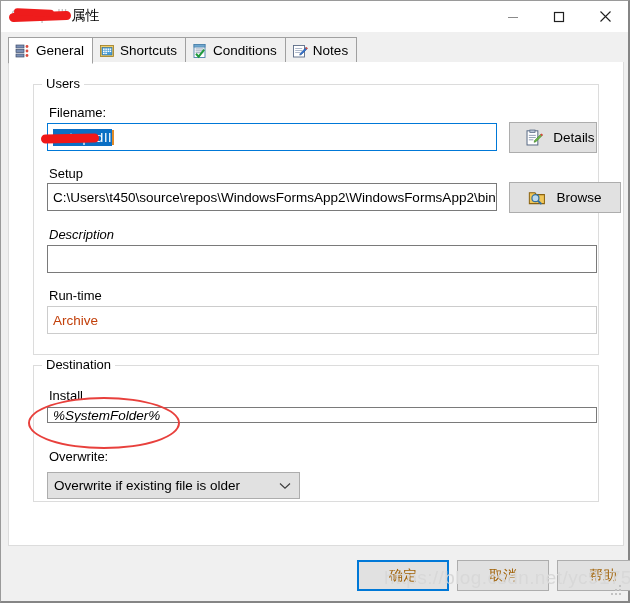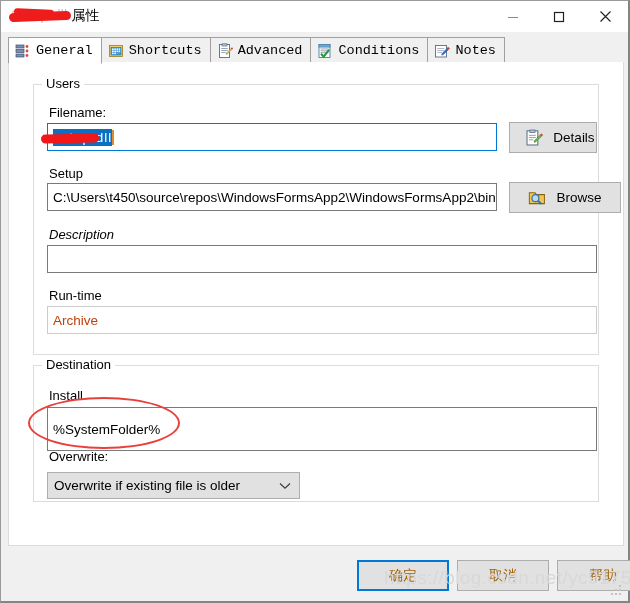--- a/index.html
+++ b/index.html
@@ -87,21 +87,20 @@
   
   .tabstrip {
     position: absolute;
     left: 7px;
     top: 35px;
     right: 7px;
     height: 27px;
     display: flex;
     align-items: flex-end;
     border-bottom: 1px solid #a0a0a0;
-    font-family: Liberation Mono, monospace;
   }
   .tab {
     display: flex;
     align-items: center;
     gap: 5px;
     height: 26px;
     padding: 0 8px 0 6px;
     box-sizing: border-box;
     font-size: 13.5px;
     color: #000;
@@ -340,32 +339,20 @@
             <rect x="6.3" y="7.6" width="1.6" height="1.4"></rect>
           <rect x="8.6" y="7.6" width="1.6" height="1.4"></rect>
             <rect x="10.8" y="7.6" width="1.4" height="1.4"></rect>
           <rect x="4" y="9.7" width="1.6" height="1.4"></rect>
             <rect x="6.3" y="9.7" width="1.6" height="1.4"></rect>
         </g>
       </svg>
       <span>Shortcuts</span>
     </div>
 
-    <div class="tab">
-      <svg class="tab-ico" viewBox="0 0 16 16">
-        <rect x="2.5" y="1.5" width="10" height="13" fill="#ffffff" stroke="#5a6b86" stroke-width="0.9"></rect>
-        <rect x="5" y="0.8" width="5" height="2.2" fill="#b8c4d6" stroke="#5a6b86" stroke-width="0.7"></rect>
-        <rect x="4.2" y="5" width="6.5" height="0.9" fill="#8d9bb2"></rect>
-        <rect x="4.2" y="7" width="6.5" height="0.9" fill="#8d9bb2"></rect>
-        <rect x="4.2" y="9" width="4.5" height="0.9" fill="#8d9bb2"></rect>
-        <path d="M9.5 10 L14.5 5 L15.4 5.9 L10.4 10.9 L9 11.3 Z" fill="#e8d48a" stroke="#8c7a24" stroke-width="0.6"></path>
-        <path d="M14.4 4.9 L15.5 6" stroke="#d94a3d" stroke-width="1.6"></path>
-      </svg>
-      <span>Advanced</span>
-    </div>
 
     <div class="tab">
       <svg class="tab-ico" viewBox="0 0 16 16">
         <rect x="2" y="1.5" width="11" height="13" fill="#ffffff" stroke="#4a7fa8" stroke-width="0.9"></rect>
         <rect x="2" y="1.5" width="11" height="2.6" fill="#6fa8d0" stroke="#4a7fa8" stroke-width="0.7"></rect>
         <rect x="3.5" y="5.5" width="8" height="0.9" fill="#8d9bb2"></rect>
         <rect x="3.5" y="7.4" width="8" height="0.9" fill="#8d9bb2"></rect>
         <rect x="3.5" y="9.3" width="8" height="0.9" fill="#8d9bb2"></rect>
         <path d="M4 10.8 L6.6 13.6 L12.2 6.6" stroke="#1f9b3c" stroke-width="2" fill="none"></path>
       </svg>
@@ -438,21 +425,21 @@
     <div class="textbox disabled" style="left:38px; top:244px; width:550px; height:28px;">
       <span>Archive</span>
     </div>
 
     <div class="group" style="left:24px; top:303px; width:566px; height:137px;">
       <span class="group-label">Destination</span>
     </div>
 
     <span class="fld-label" style="left:40px; top:326px;">Install</span>
 
-    <div class="textbox" style="left:38px; top:345px; width:550px; height:44px;">
+    <div class="textbox" style="left:38px; top:345px; width:550px; height:16px;font-style:italic;">
       <span>%SystemFolder%</span>
     </div>
 
     <span class="fld-label" style="left:40px; top:387px;">Overwrite:</span>
 
     <div class="combo" style="left:38px; top:410px; width:253px; height:27px;">
       <span>Overwrite if existing file is older</span>
       <svg class="chev" width="12" height="8" viewBox="0 0 12 8">
         <path d="M1 1.5 L6 6.2 L11 1.5" fill="none" stroke="#3a3a3a" stroke-width="1.1"></path>
       </svg>

